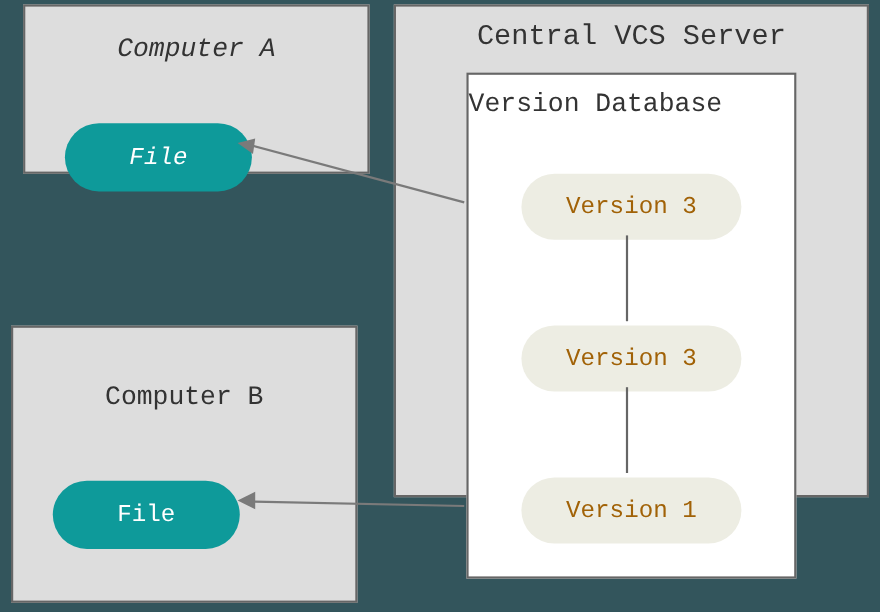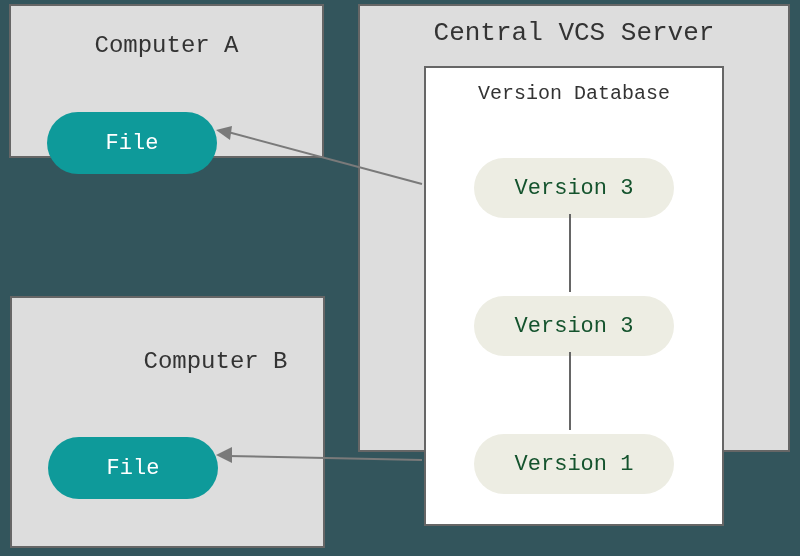--- a/index.html
+++ b/index.html
@@ -51,27 +51,26 @@
   }
   .db-box {
     position: absolute;
     background: #ffffff;
     border: 2px solid #666666;
     box-sizing: border-box;
   }
   .db-title {
     position: absolute;
     width: 100%;
-    text-align: center;
     top: 14px;
-    font-size: 20px;
+    font-size: 24px;
   }
   .pill-version {
     background: #edede3;
-    color: #14532d;
+    color: #a16207;
     font-size: 22px;
     width: 200px;
     height: 60px;
     left: 48px;
   }
   svg.overlay {
     position: absolute;
     top: 0;
     left: 0;
     pointer-events: none;
@@ -87,29 +86,29 @@
   .vlink {
     stroke: #666666;
     stroke-width: 2;
   }
 </style>
 </head>
 <body>
 
 <div class="stage">
 
-  <div class="panel" style="left:9px; top:4px; width:315px; height:154px;">
+  <div class="panel" style="left:21px; top:4px; width:315px; height:154px;font-style:italic;">
     <div class="panel-title" style="top:26px;">Computer A</div>
     <div class="pill pill-file" style="top:95px;">
       <span>File</span>
     </div>
   </div>
 
   <div class="panel" style="left:10px; top:296px; width:315px; height:252px;">
-    <div class="panel-title" style="top:50px;padding-left:48px;">Computer B</div>
+    <div class="panel-title" style="top:50px;">Computer B</div>
     <div class="pill pill-file" style="top:128px;">
       <span>File</span>
     </div>
   </div>
 
   <div class="panel" style="left:358px; top:4px; width:432px; height:448px;">
     <div class="panel-title server-title">Central VCS Server</div>
 
     <div class="db-box" style="left:64px; top:60px; width:300px; height:460px;">
       <div class="db-title">Version Database</div>

